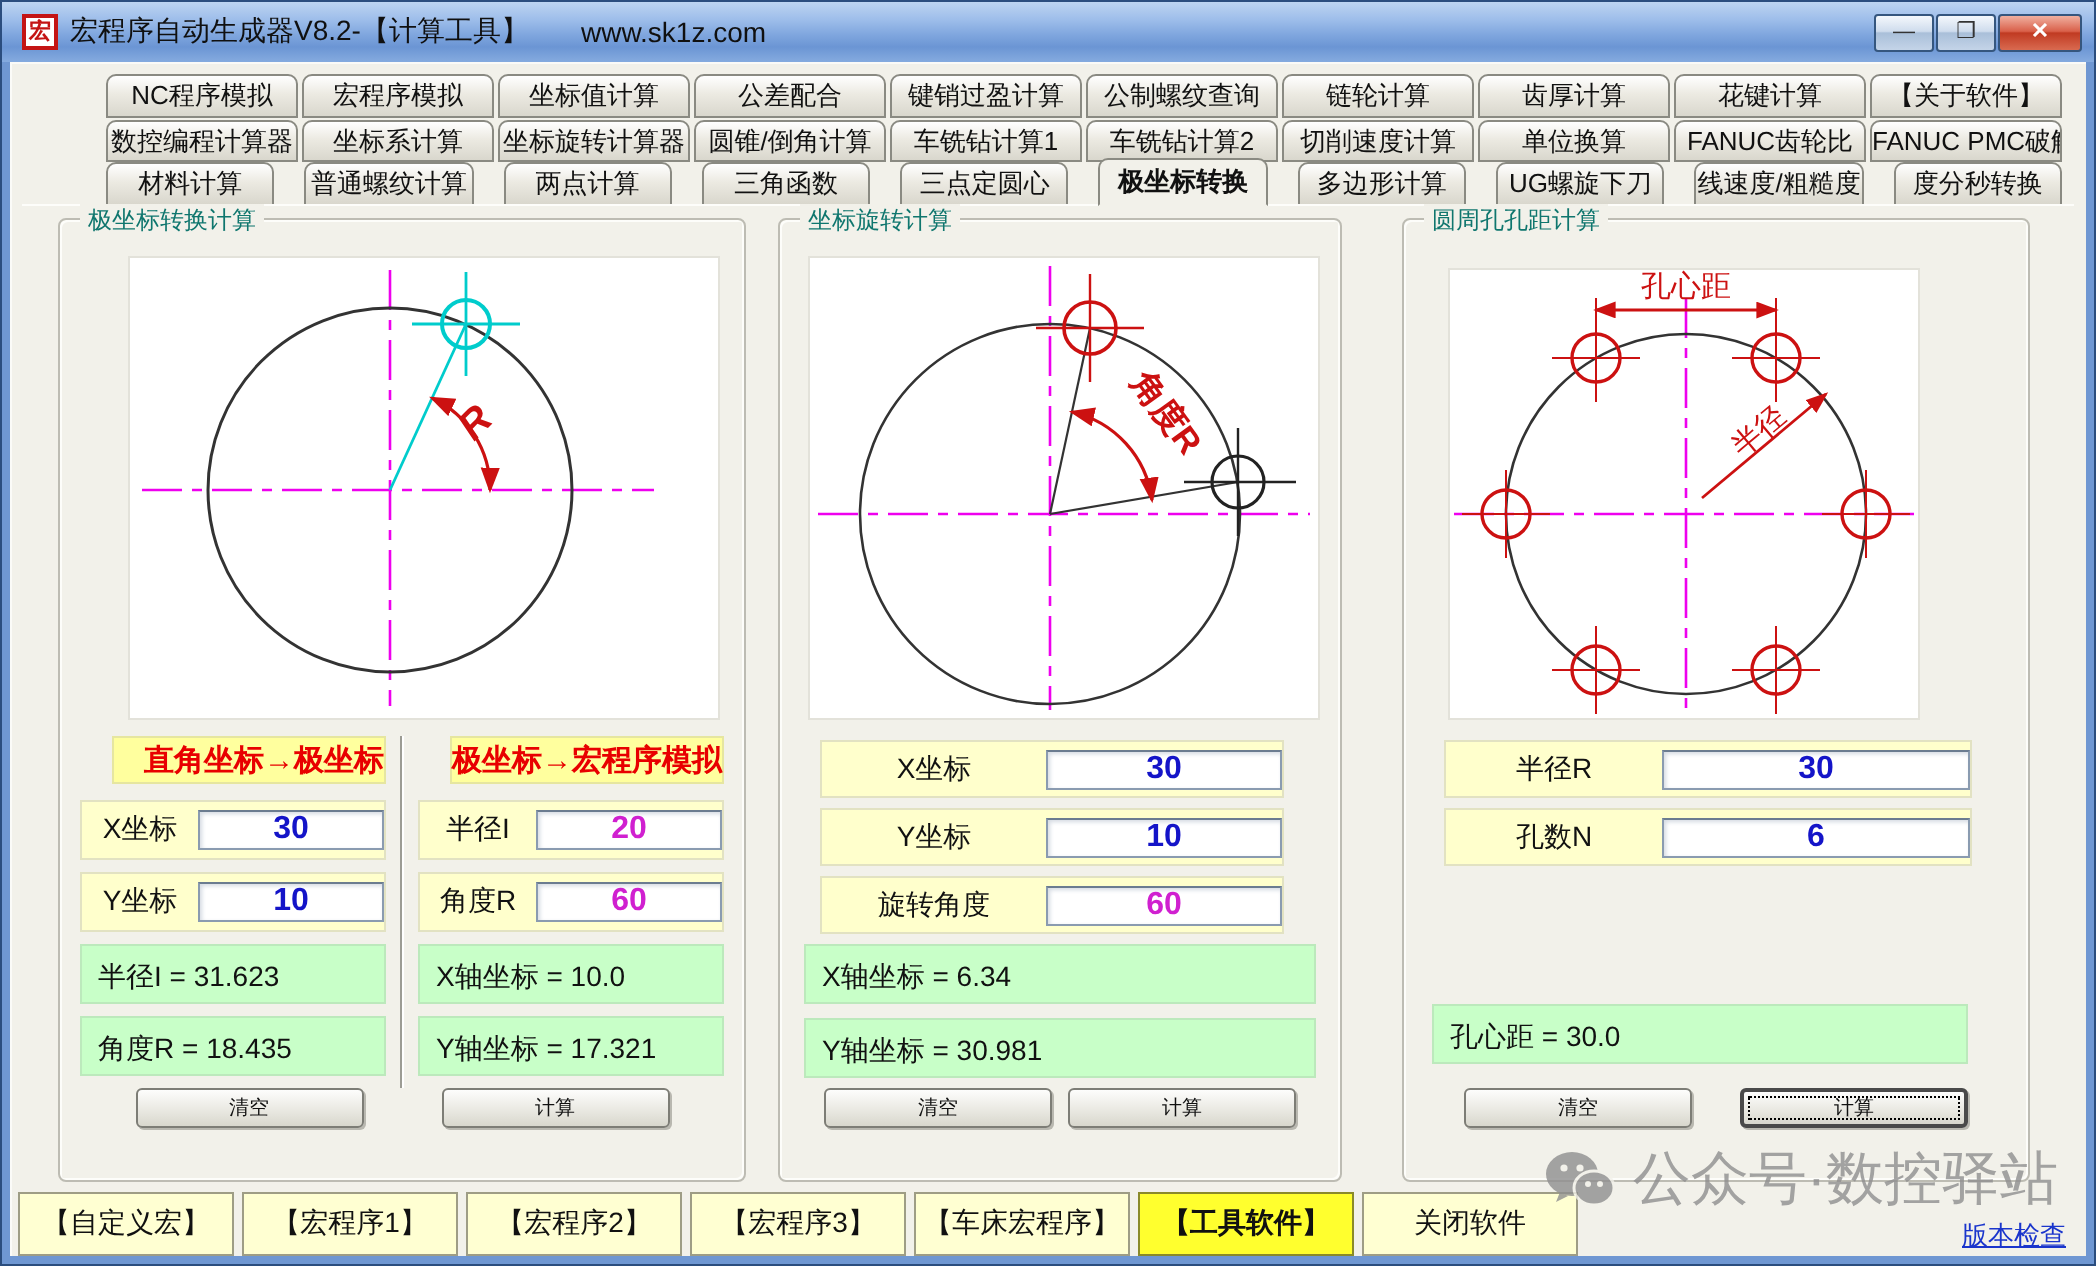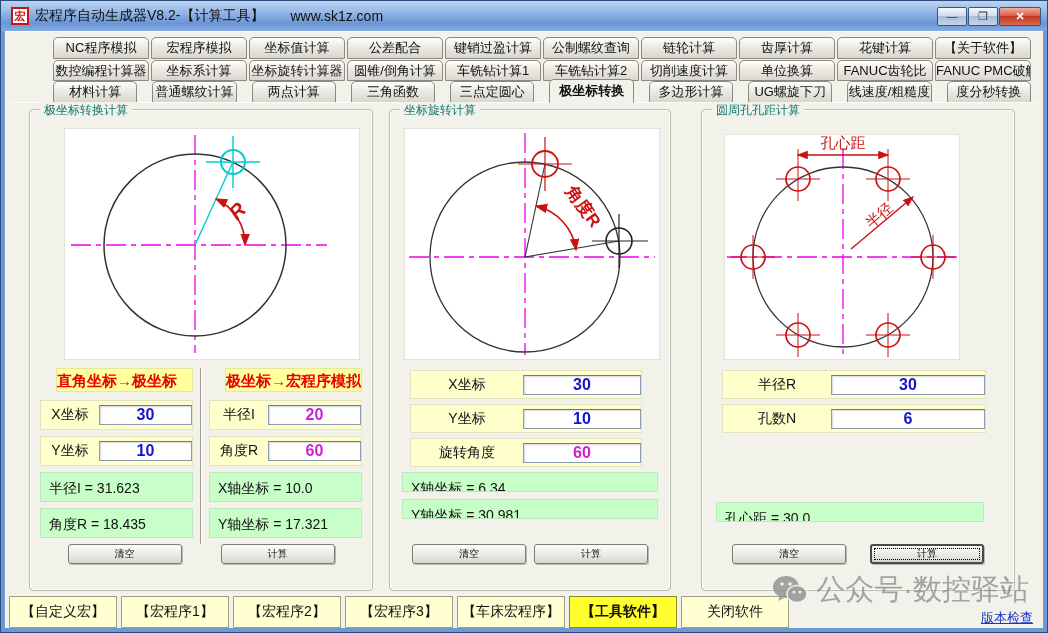--- a/index.html
+++ b/index.html
@@ -41,39 +41,39 @@
   .gb3 { left:696px; top:78px; width:314px; height:482px; }
   .diagram { position:absolute; background:#fff; border:1px solid #e3e2da; }
   .gb1 .diagram { left:34px; top:18px; width:296px; height:232px; }
   .gb2 .diagram { left:14px; top:18px; width:256px; height:232px; }
   .gb3 .diagram { left:22px; top:24px; width:236px; height:226px; }
   
   .cols { position:absolute; left:8px; right:8px; top:258px; display:flex; }
   .col { flex:1; min-width:0; }
   .vdivider { width:2px; margin:0 5px; background:linear-gradient(90deg,#9c9c94 50%,#fff 50%); }
   .col-header { height:24px; line-height:24px; margin:0 2px 8px 18px; background:#ffff9e;
-    color:#e80000; font-weight:bold; font-size:15px; text-align:left;
+    color:#e80000; font-weight:bold; font-size:15px; text-align:right;
     border:1px solid #e6e6a0; white-space:nowrap; }
   .field-row { display:flex; align-items:center; height:30px; margin:0 2px 6px 2px;
     background:#ffffcc; border:1px solid #e2e2c2; }
   .field-label { font-size:14px; color:#111; display:flex; align-items:center; justify-content:center; }
   .gb1 .field-label { width:58px; }
   .gb2 .field-label { width:112px; }
   .gb3 .field-label { width:108px; }
   .field-input { flex:1; min-width:0; border:1px solid #8a9bb0; border-top-color:#6b7c90;
     background:#fff; text-align:center; font-size:16px; font-weight:bold;
     font-family:"Liberation Sans", sans-serif; box-shadow:inset 1px 1px 2px #d4dae2; }
   .val-blue { color:#1414c8; } .val-magenta { color:#d020d0; }
   .result { height:30px; line-height:30px; margin:0 2px 6px 2px; background:#c8ffc8;
     border:1px solid #bce9bc; font-size:14px; color:#111; padding-left:8px; white-space:nowrap; overflow:hidden; }
   .gb2 .rows, .gb3 .rows { position:absolute; left:20px; right:28px; top:260px; }
   .gb2 .field-row, .gb3 .field-row { margin:0 0 5px 0; height:29px; }
   .gb2 .results { position:absolute; left:12px; right:12px; top:362px; }
   .gb3 .results { position:absolute; left:14px; right:30px; top:392px; }
-  .gb2 .result, .gb3 .result { height:20px; margin:0 0 7px 0; }
+  .gb2 .result, .gb3 .result { height:30px; margin:0 0 7px 0; }
   .btnrow { position:absolute; left:18px; right:18px; top:434px; display:flex; justify-content:space-around; }
   .btn { width:114px; height:20px; background:linear-gradient(180deg,#fdfdfc,#e8e7e0 60%,#d8d7cd);
     border:1px solid #7d7d76; border-radius:3px; font-size:10px; color:#111; cursor:pointer;
     font-family:"Liberation Sans", sans-serif; box-shadow:1px 1px 0 #b9b8b0; }
   .btn.focused { border:2px solid #4a4a4a; outline:1px dotted #000; outline-offset:-5px; }
   
   .bottombar { position:absolute; left:4px; top:565px; height:20px; display:flex; }
   .bottom-btn { width:108px; height:32px; margin-right:4px; background:#ffffd2;
     border:1px solid #9e9d85; font-size:14px; color:#111; cursor:pointer;
     font-family:"Liberation Sans", sans-serif; white-space:nowrap; }

